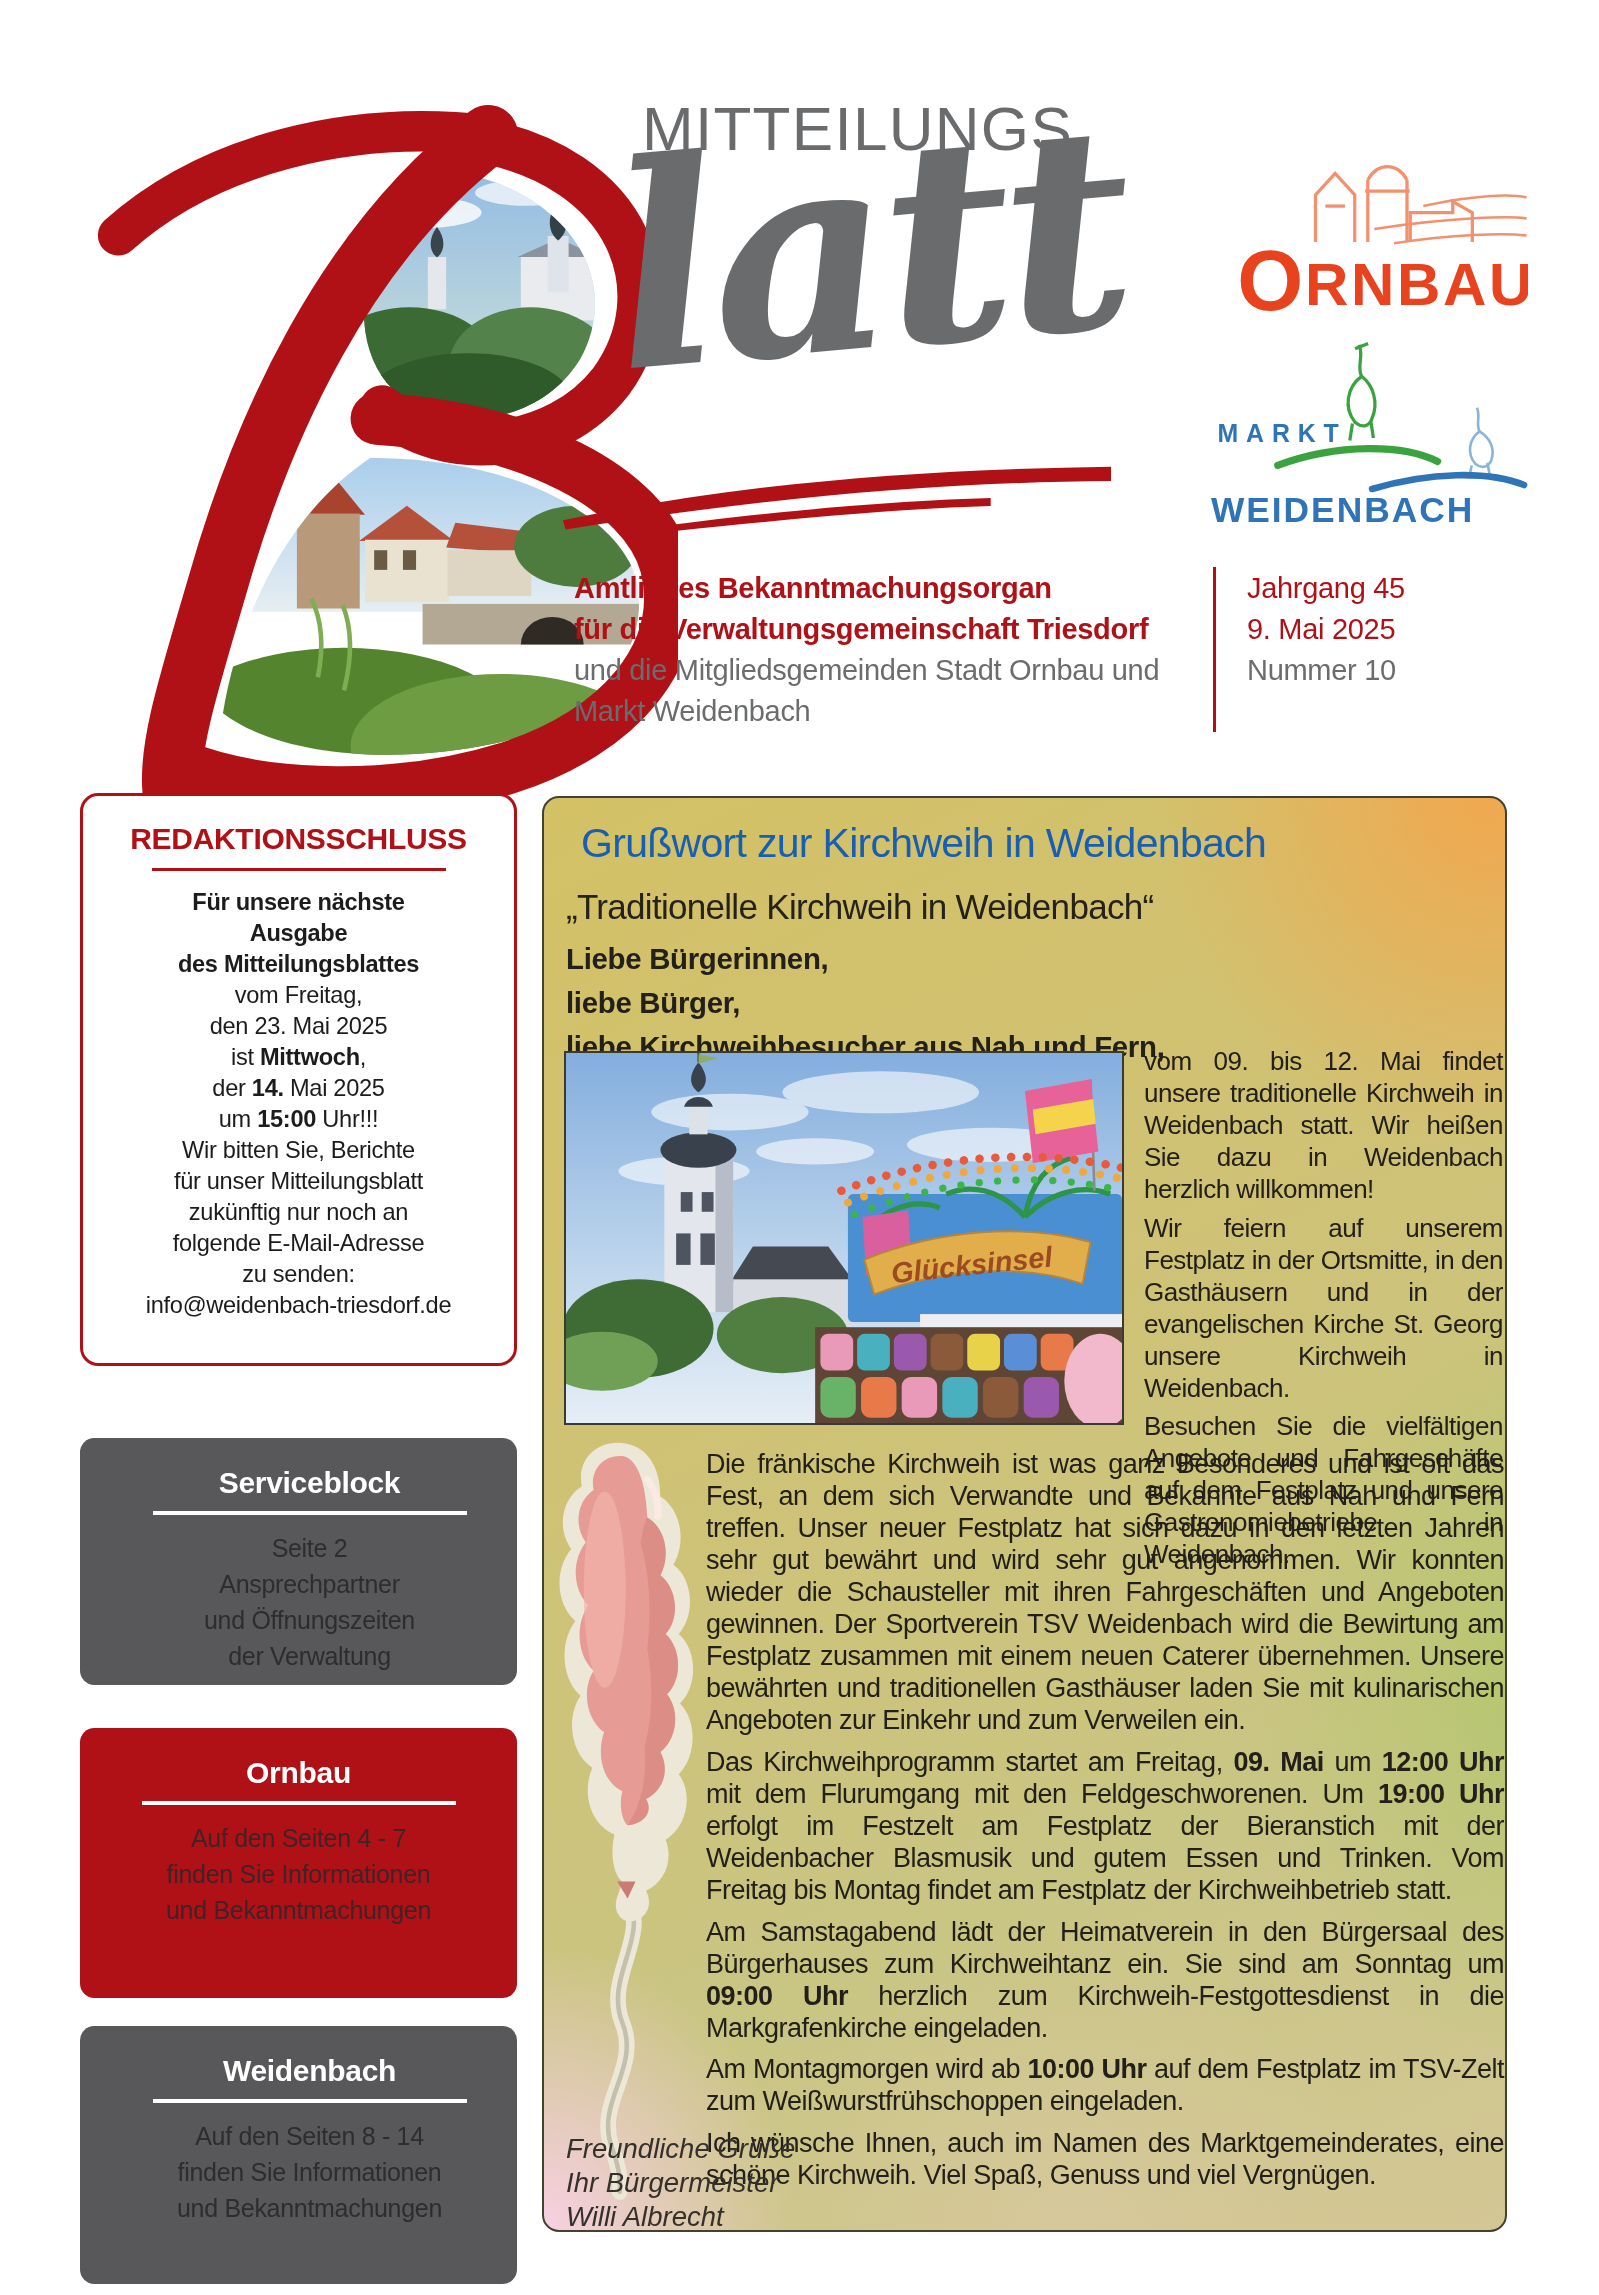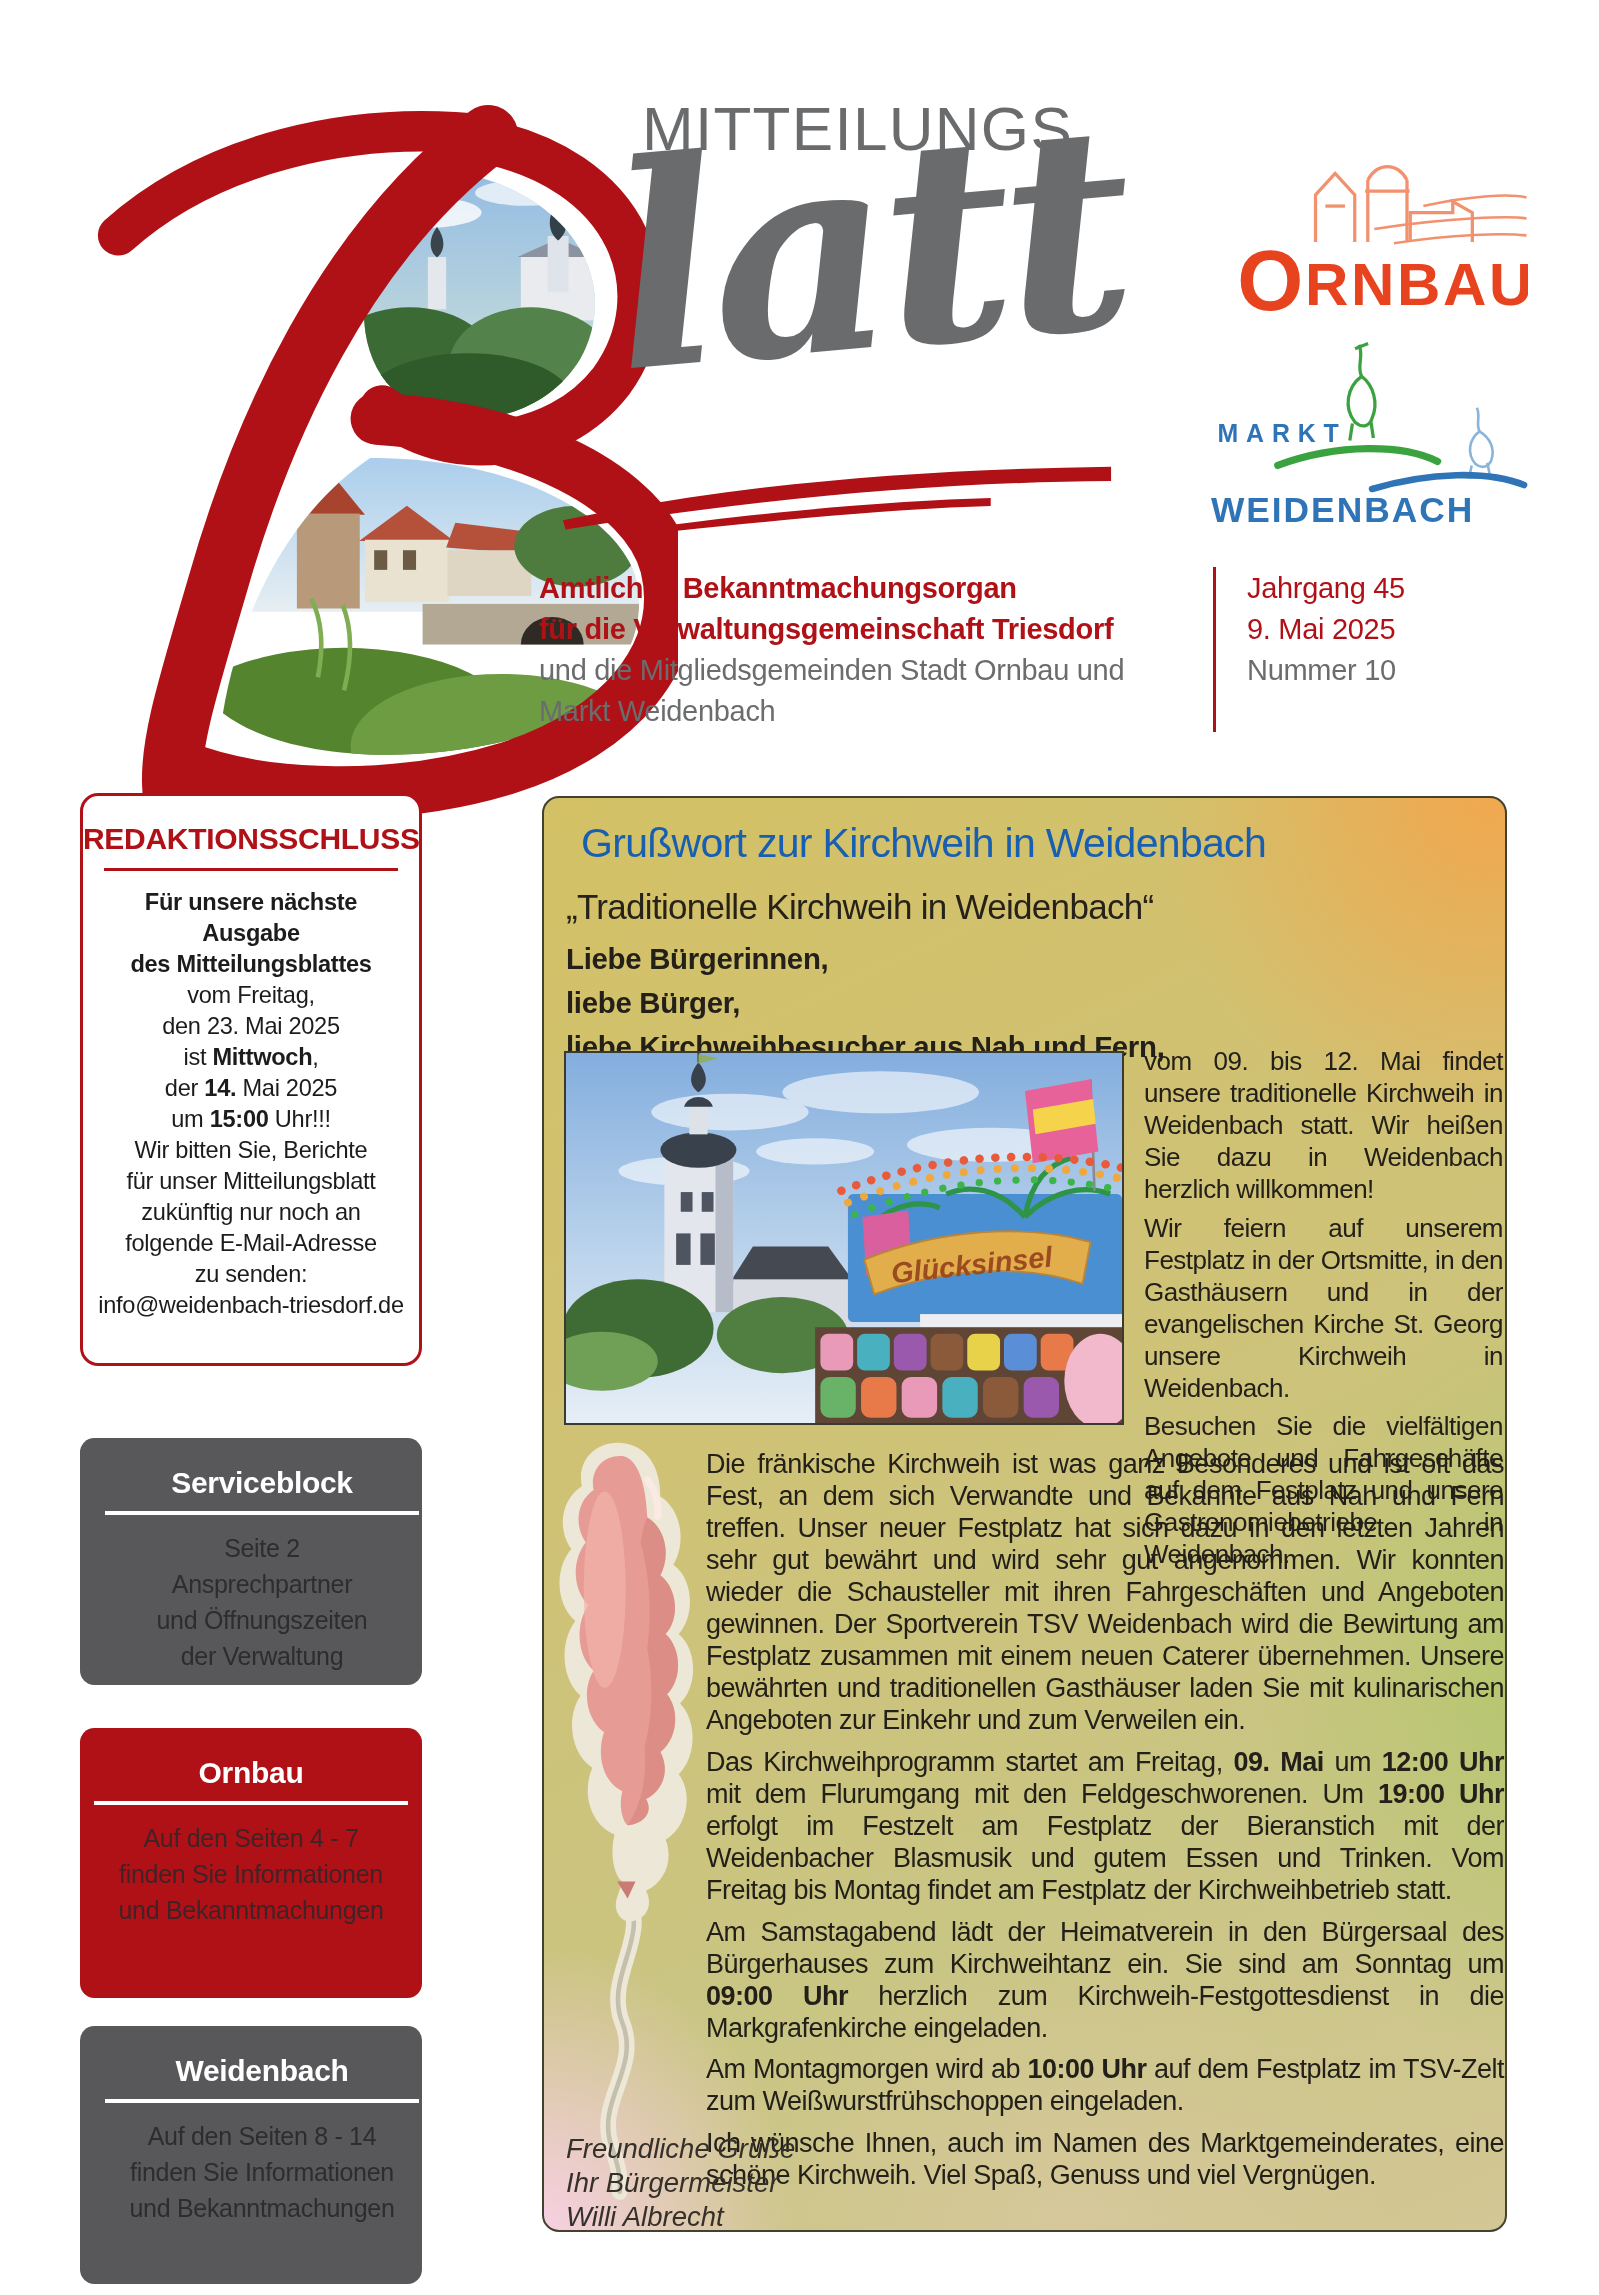--- a/index.html
+++ b/index.html
@@ -6,29 +6,29 @@
   #page{position:relative;width:1600px;height:2295px;background:#ffffff;overflow:hidden;
         font-family:"Liberation Sans",sans-serif;color:#232019;}
   .abs{position:absolute;}
   .b{font-weight:bold;}
   
   .mast-title{left:622px;top:93px;width:471px;text-align:center;font-size:62px;
               letter-spacing:1.3px;color:#6a6b6d;white-space:nowrap;}
   .mast-script{left:612px;top:108px;font-family:"DejaVu Serif",serif;font-style:italic;
                font-weight:bold;font-size:281px;line-height:281px;color:#6a6b6d;
                transform:rotate(-5deg);letter-spacing:-9.2px;}
-  .pub{left:539px;top:568px;width:641px;font-size:29px;line-height:41px;letter-spacing:-0.3px;}
+  .pub{left:574px;top:568px;width:641px;font-size:29px;line-height:41px;letter-spacing:-0.3px;}
   .pub .red{color:#b01117;font-weight:bold;}
   .pub .gray{color:#6b6c6e;}
   .vrule{left:1213px;top:567px;width:3.3px;height:165px;background:#b01117;}
   .issue{left:1247px;top:568px;width:281px;font-size:29px;line-height:41px;letter-spacing:-0.3px;}
   .issue .red{color:#b01117;font-weight:normal;}
   .issue .gray{color:#6b6c6e;}
   
-  .side{left:80px;width:342px;box-sizing:border-box;text-align:center;}
+  .side{left:80px;width:437px;box-sizing:border-box;text-align:center;}
   .box-red-outline{border:3.9px solid #b01117;border-radius:18.3px;background:#fff;}
   .box-gray{background:#58585a;border-radius:14.4px;color:#2d2d30;padding-left:22px;}
   .box-red{background:#b01117;border-radius:14.4px;color:#3f2326;}
   .side h2{margin:0;font-size:30px;letter-spacing:-0.3px;}
   .side .rule{height:3.3px;margin:11.8px auto 15.7px auto;}
   .rs-title{color:#b01117;padding-top:26px;}
   .rs-rule{background:#b01117;width:294px;}
   .rs-body{font-size:23.6px;line-height:31px;color:#1c1c1c;letter-spacing:-0.3px;}
   .gb-title{color:#ffffff;padding-top:27.5px;}
   .white-rule{background:#ffffff;width:314px;}

